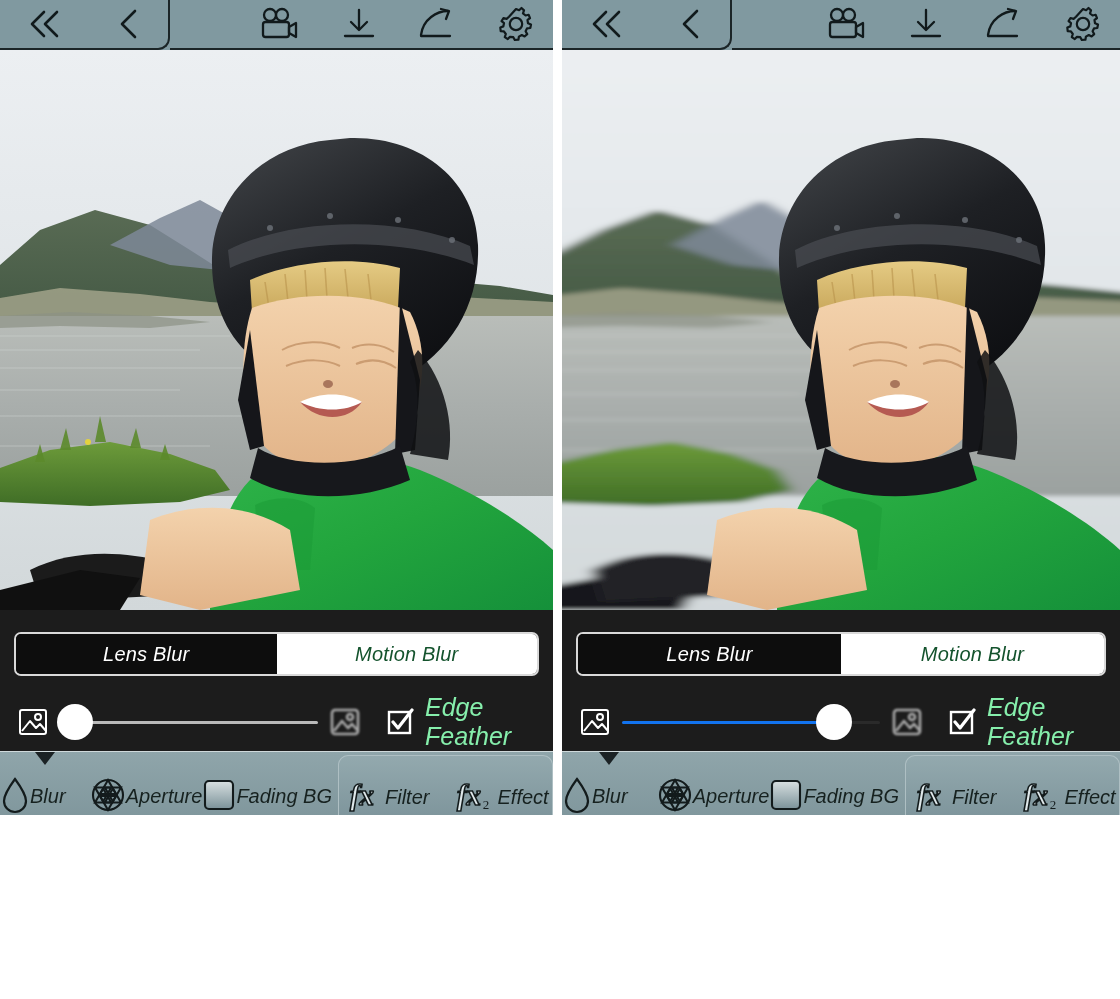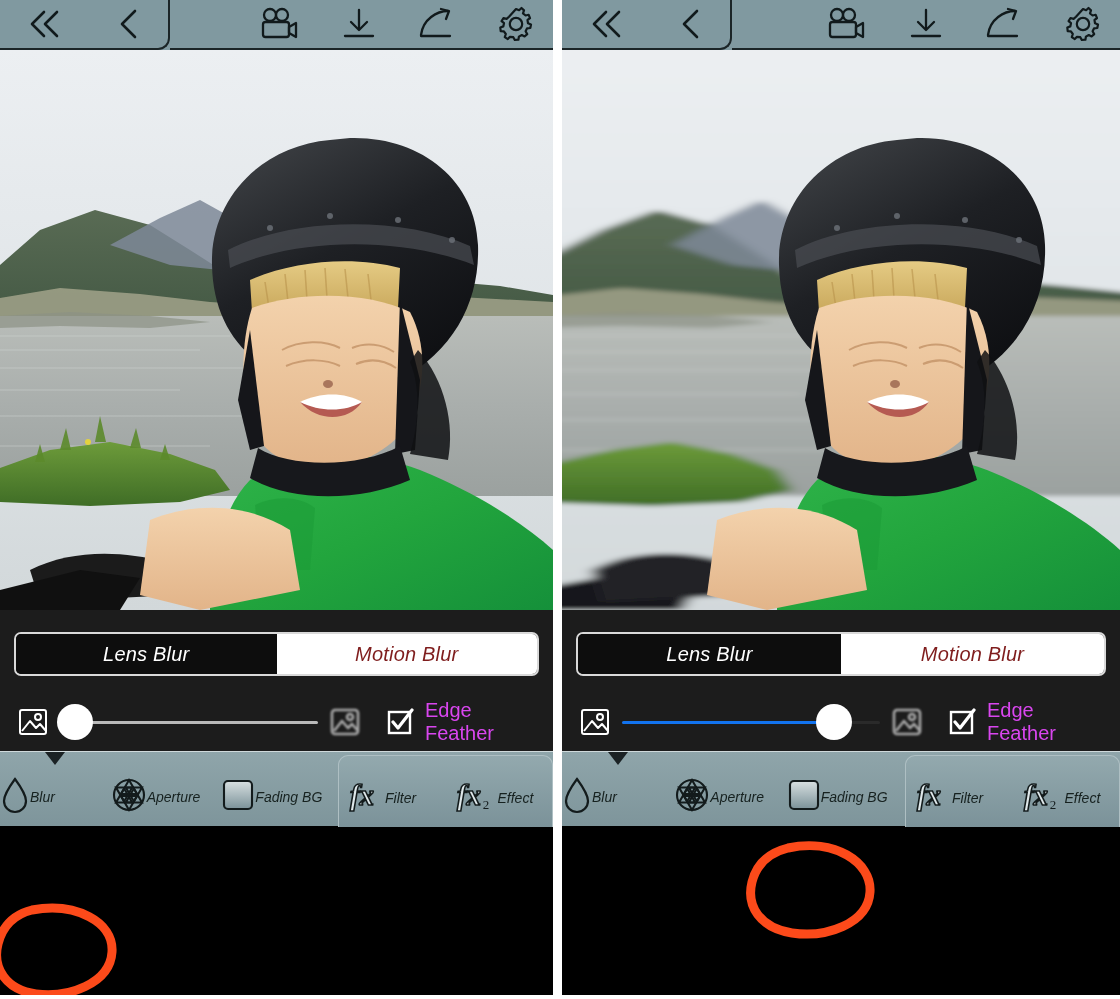--- a/index.html
+++ b/index.html
@@ -7,21 +7,21 @@
     width: 1120px; height: 999px;
     background: #000;
     font-family: "Liberation Sans", sans-serif;
     overflow: hidden;
   }
   .screen { position: relative; width: 1120px; height: 999px; display: flex; background: #ffffff; }
 
   .panel {
     position: relative;
     width: 553px;
-    height: 995px;
+    height: 815px;
     overflow: hidden;
     background: #000;
   }
   .panel.right { width: 558px; margin-left: 9px; }
 
   
   .topbar {
     position: relative;
     height: 50px;
     background: #8099a0;
@@ -67,21 +67,21 @@
     margin: 8px 2px 0 2px;
   }
   .seg {
     flex: 1;
     display: flex; align-items: center; justify-content: center;
     font-style: italic;
     font-size: 20px;
     letter-spacing: .2px;
   }
   .seg.off { background: #0d0d0d; color: #ffffff; }
-  .seg.on  { background: #ffffff; color: #7f1d1d; }
+  .seg.on  { background: #ffffff; color: #14532d; }
 
   .sliderrow {
     display: flex; align-items: center;
     margin-top: 26px;
     padding: 0 6px;
     height: 40px;
   }
   .slider-wrap {
     position: relative;
     flex: 0 0 auto;
@@ -101,21 +101,21 @@
     background: #1273ef; border-radius: 2px;
   }
   .knob {
     position: absolute; top: 50%;
     width: 36px; height: 36px; margin-top: -18px; margin-left: -18px;
     border-radius: 50%;
     background: #ffffff;
   }
   .feather { display: flex; align-items: center; gap: 11px; margin-left: 26px; }
   .feather-label {
-    color: #d946ef; font-size: 20px;
+    color: #86efac; font-style: italic; font-size: 25px;
   }
 
   
   .tabbar {
     position: relative;
     display: flex;
     align-items: flex-start;
     height: 75px;
     background: linear-gradient(#8fa5aa, #7e959b);
     border-top: 1px solid #cfd9db;
@@ -135,21 +135,21 @@
   .tab {
     flex: 1;
     display: flex; flex-direction: row;
     align-items: center; justify-content: flex-start;
     padding-top: 7px;
     position: relative;
     height: 72px;
   }
   .tab .label {
     margin-top: 4px;
-    font-size: 14px;
+    font-size: 20px;
     font-style: italic;
     color: #16211f;
     white-space: nowrap;
   }
   .tab .glyph { height: 40px; display: flex; align-items: center; justify-content: center; }
   .tab-pointer {
     position: absolute; top: -3px; left: 50%; margin-left: -10px;
     width: 0; height: 0;
     border-left: 10px solid transparent;
     border-right: 10px solid transparent;

